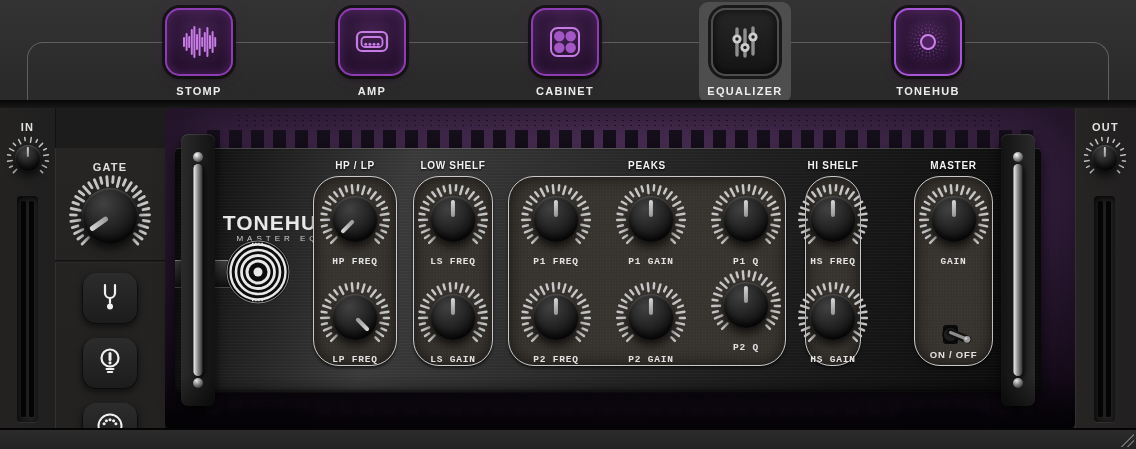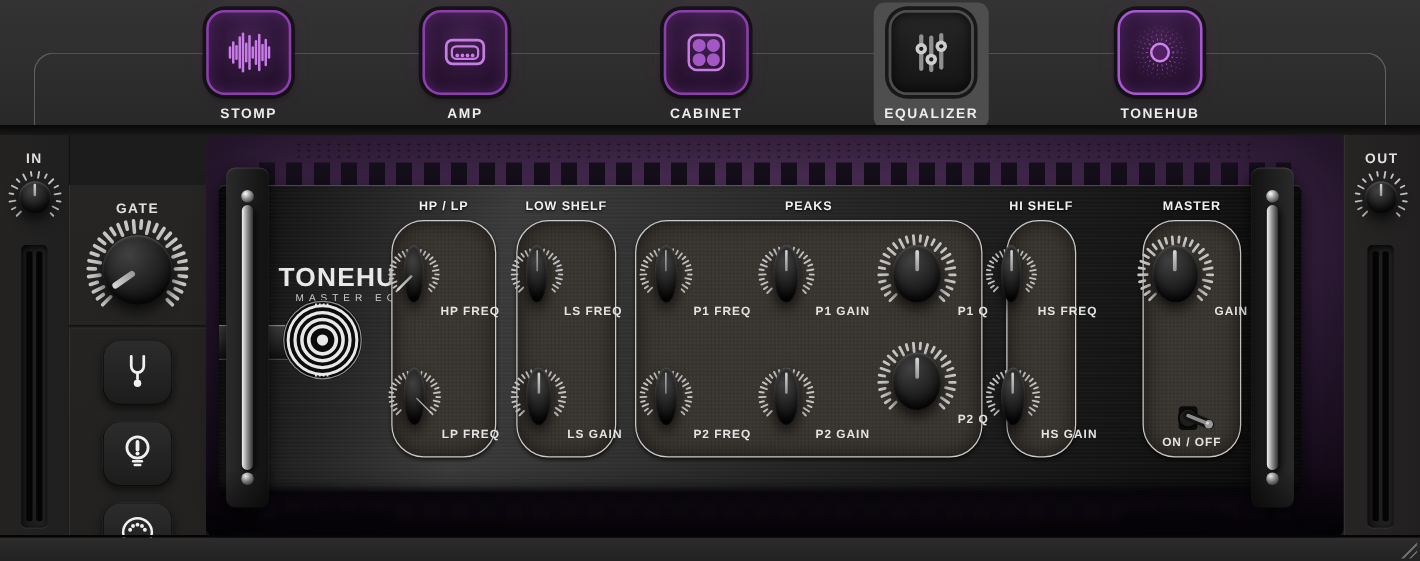--- a/index.html
+++ b/index.html
@@ -115,21 +115,21 @@
 
   
   .section{position:absolute;top:12px;text-align:center;}
   .section-title{font-size:10px;font-weight:bold;color:#f2f2f2;letter-spacing:.7px;height:16px;
        text-shadow:0 1px 2px #000;}
   .section-body{position:relative;height:188px;border:1.5px solid #c9c9c9;border-radius:26px;
        background:#37332e;
        background-image:radial-gradient(rgba(255,255,255,.05) .5px,transparent .7px);
        background-size:3px 3px;
        box-shadow:inset 0 0 16px rgba(0,0,0,.6),0 2px 3px rgba(0,0,0,.6);}
-  .ku{position:absolute;width:90px;display:flex;flex-direction:row;align-items:flex-end;}
+  .ku{position:absolute;width:90px;display:flex;flex-direction:column;align-items:center;font-family:Liberation Mono, monospace;}
   .ku.c{left:50%;transform:translateX(-50%);}
   .klabel{margin-top:1px;font-size:9.5px;font-weight:bold;letter-spacing:.8px;color:#e3e3e3;
        white-space:nowrap;}
   .switch-wrap{position:absolute;left:50%;top:138px;transform:translateX(-50%);cursor:pointer;}
   .onoff{position:absolute;left:0;width:100%;top:172px;font-size:9.5px;font-weight:bold;
        letter-spacing:.8px;color:#e3e3e3;}
 
   
   .bottombar{position:absolute;left:0;bottom:0;width:100%;height:19px;
        background:linear-gradient(#2d2c2c,#232222);border-top:2px solid #050505;}

